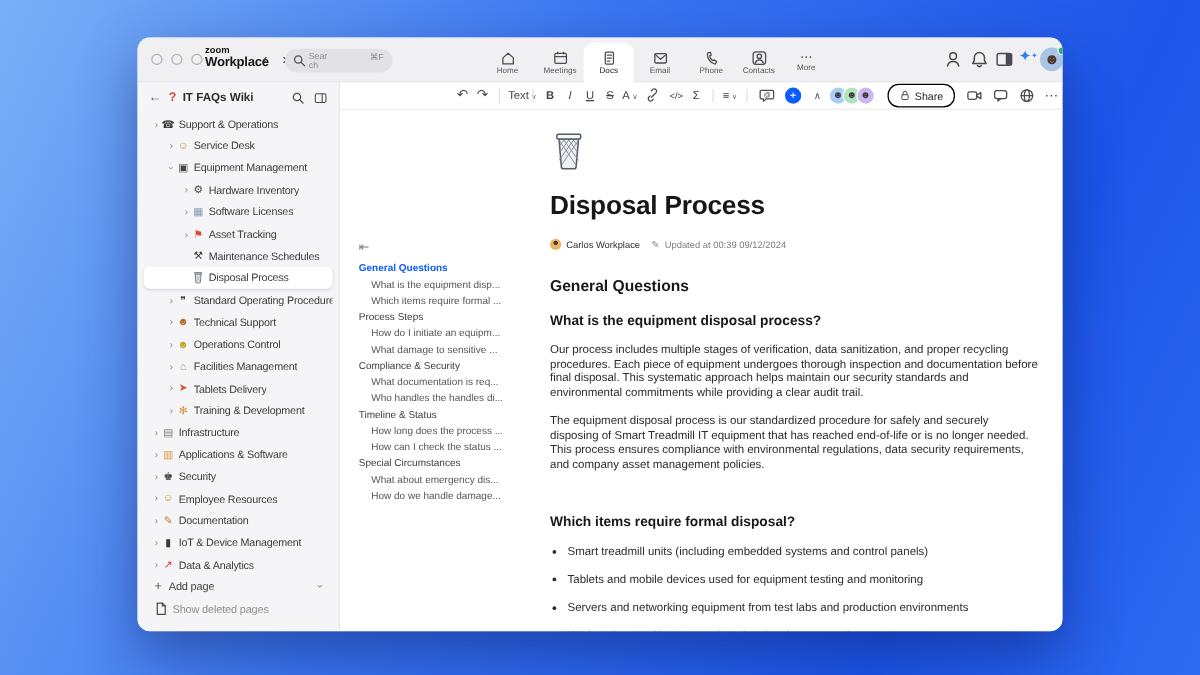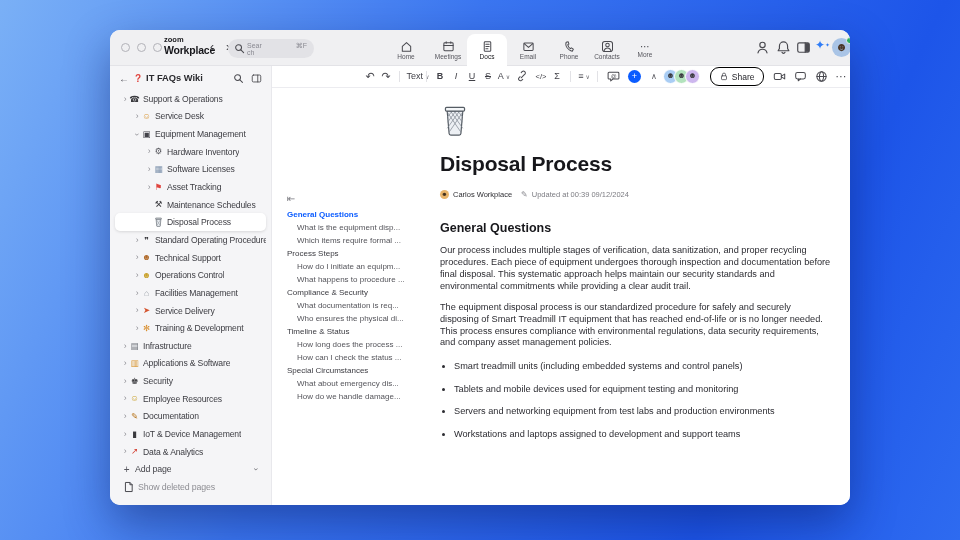--- a/index.html
+++ b/index.html
@@ -273,21 +273,21 @@
             <span class="tlabel">Operations Control</span>
           </div>
           <div class="trow" style="padding-left: 18px;">
             <span class="chev">›</span>
             <span class="ticon" style="color: rgb(154, 160, 168);">⌂</span>
             <span class="tlabel">Facilities Management</span>
           </div>
           <div class="trow" style="padding-left: 18px;">
             <span class="chev">›</span>
             <span class="ticon" style="color: rgb(212, 84, 46);">➤</span>
-            <span class="tlabel">Service Delivery</span>
+            <span class="tlabel">Tablets Delivery</span>
           </div>
           <div class="trow" style="padding-left: 18px;">
             <span class="chev">›</span>
             <span class="ticon" style="color: rgb(217, 143, 47);">✻</span>
             <span class="tlabel">Training &amp; Development</span>
           </div>
           <div class="trow" style="padding-left: 6px;">
             <span class="chev">›</span>
             <span class="ticon" style="color: rgb(111, 116, 124);">▤</span>
             <span class="tlabel">Infrastructure</span>
@@ -397,24 +397,24 @@
       </div>
 
       <nav class="toc">
         <div class="toc-collapse">⇤</div>
         <div>
             <div class="toc-title active">General Questions</div>
             <div class="toc-item">What is the equipment disp...</div>
             <div class="toc-item">Which items require formal ...</div>
             <div class="toc-title">Process Steps</div>
             <div class="toc-item">How do I initiate an equipm...</div>
-            <div class="toc-item">What happens to procedure ...</div>
+            <div class="toc-item">What damage to sensitive ...</div>
             <div class="toc-title">Compliance &amp; Security</div>
             <div class="toc-item">What documentation is req...</div>
-            <div class="toc-item">Who ensures the physical di...</div>
+            <div class="toc-item">Who handles the handles di...</div>
             <div class="toc-title">Timeline &amp; Status</div>
             <div class="toc-item">How long does the process ...</div>
             <div class="toc-item">How can I check the status ...</div>
             <div class="toc-title">Special Circumstances</div>
             <div class="toc-item">What about emergency dis...</div>
             <div class="toc-item">How do we handle damage...</div>
           </div>
       </nav>
 
       <article class="content">
@@ -424,22 +424,24 @@
           <rect x="6" y="4" width="22" height="4.2" rx="1.3" fill="#f5f7f9" stroke="#555c64" stroke-width="1.4"></rect>
         </svg>
         <h1 class="doc-title">Disposal Process</h1>
         <div class="doc-meta">
           <span class="meta-av">☻</span>
           <span class="meta-name">Carlos Workplace</span>
           <span class="meta-edit">✎</span>
           <span>Updated at 00:39 09/12/2024</span>
         </div>
         <h2 class="h2">General Questions</h2>
+        <h3 class="h3">What is the equipment disposal process?</h3>
         <p class="p">Our process includes multiple stages of verification, data sanitization, and proper recycling procedures. Each piece of equipment undergoes thorough inspection and documentation before final disposal. This systematic approach helps maintain our security standards and environmental commitments while providing a clear audit trail.</p>
         <p class="p">The equipment disposal process is our standardized procedure for safely and securely disposing of Smart Treadmill IT equipment that has reached end-of-life or is no longer needed. This process ensures compliance with environmental regulations, data security requirements, and company asset management policies.</p>
+        <h3 class="h3 h3b">Which items require formal disposal?</h3>
         <ul>
             <li>Smart treadmill units (including embedded systems and control panels)</li>
             <li>Tablets and mobile devices used for equipment testing and monitoring</li>
             <li>Servers and networking equipment from test labs and production environments</li>
             <li>Workstations and laptops assigned to development and support teams</li>
           </ul>
       </article>
     </main>
   </div>
 </div>

